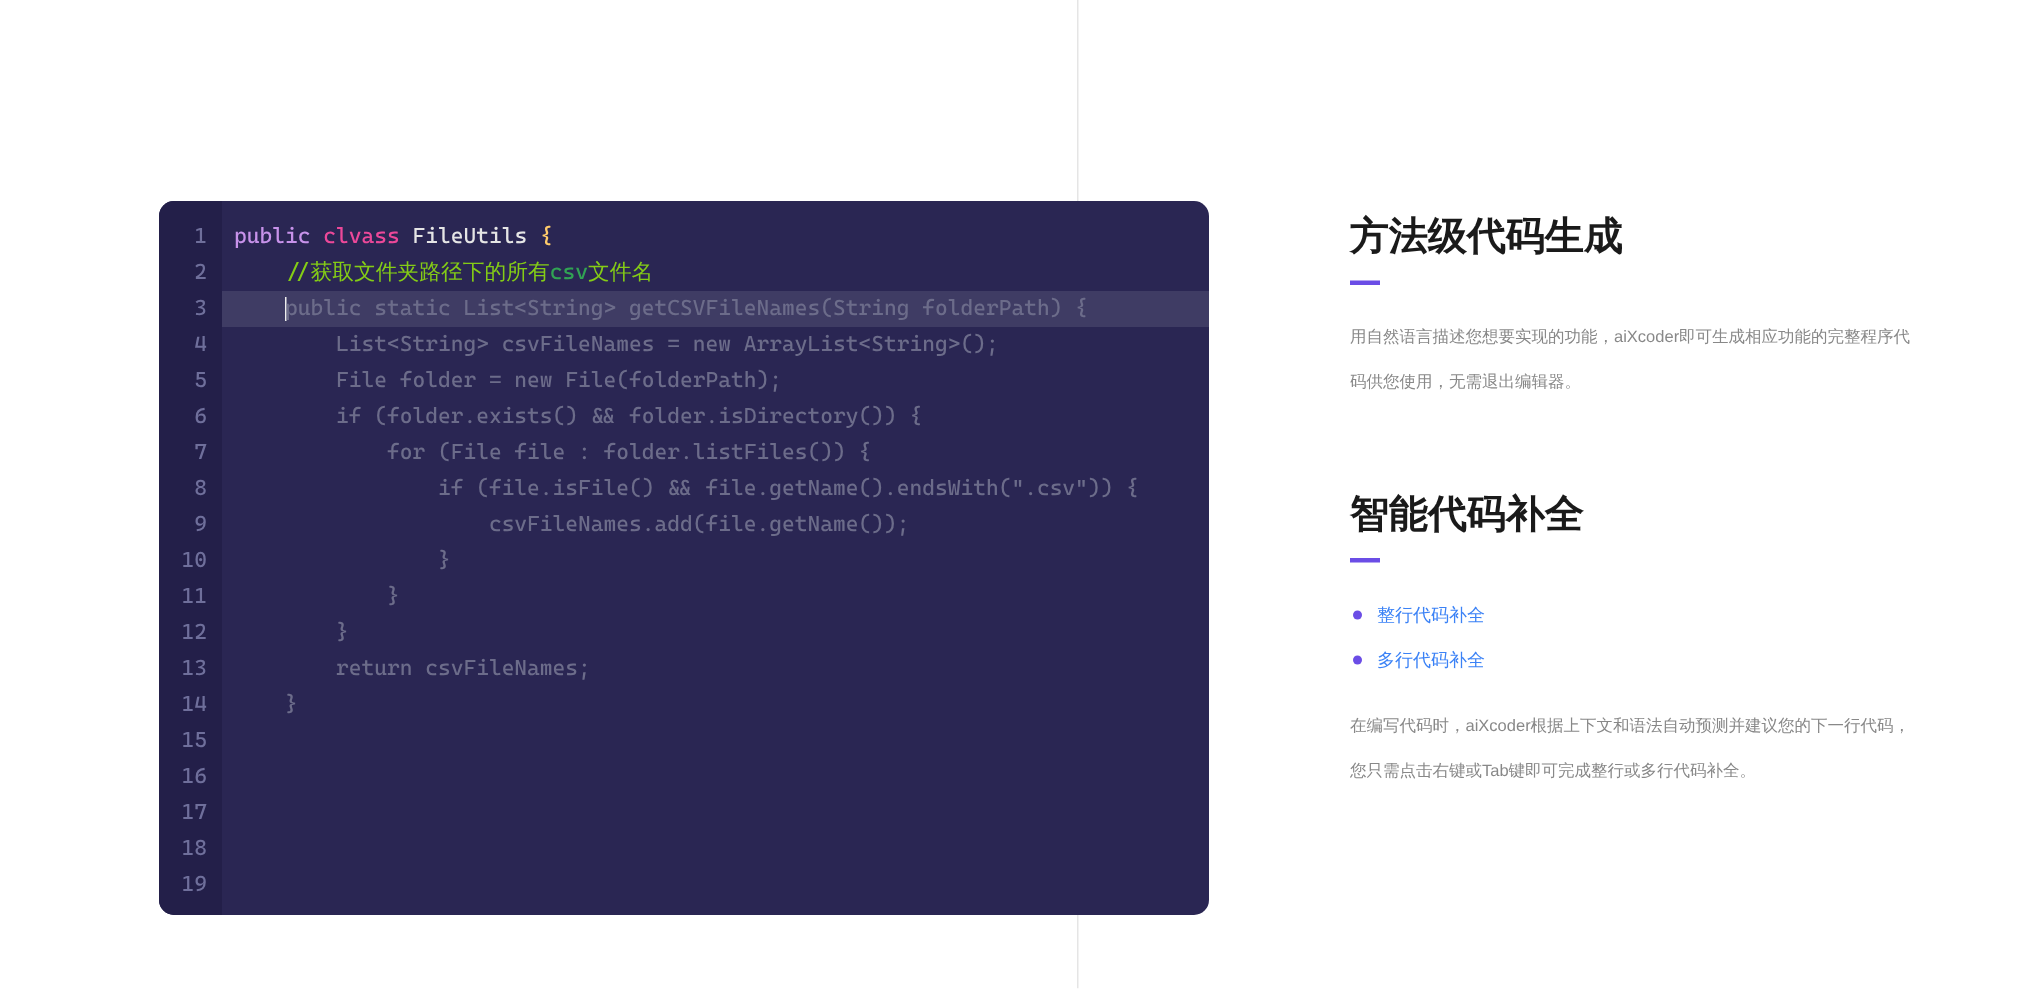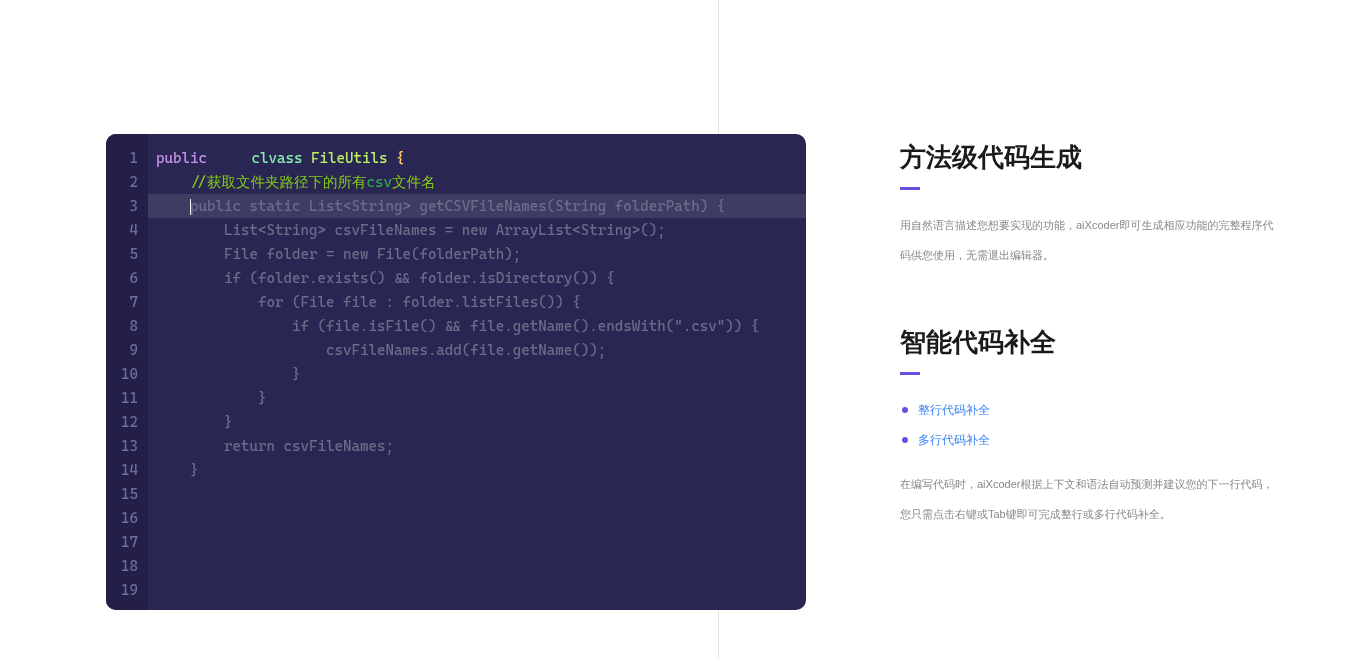--- a/index.html
+++ b/index.html
@@ -58,22 +58,22 @@
       white-space: pre;
     }
     .hl-line {
       position: absolute;
       left: 0;
       right: 0;
       height: 24px;
       background: rgba(255,255,255,0.10);
     }
     .tok-keyword { color: #c792ea; margin-top: 16px; }
-    .tok-keyword2 { color: #86efac; margin-left: 36px; }
-    .tok-type { color: #bef264; font-weight: 500; }
+    .tok-keyword2 { color: #ec4899; }
+    .tok-type { color: #e5e5e5; font-weight: 500; }
     .tok-comment { color: #84cc16; }
     .tok-suggest { color: #6c6c8a; }
     .tok-brace { color: #ffcb6b; }
     .tok-plain { color: #d0cce6; }
     .tok-highlight-comment { color: #31a354; }
     .cursor {
       display: inline-block;
       width: 1.5px;
       height: 16px;
       background: #eee;

